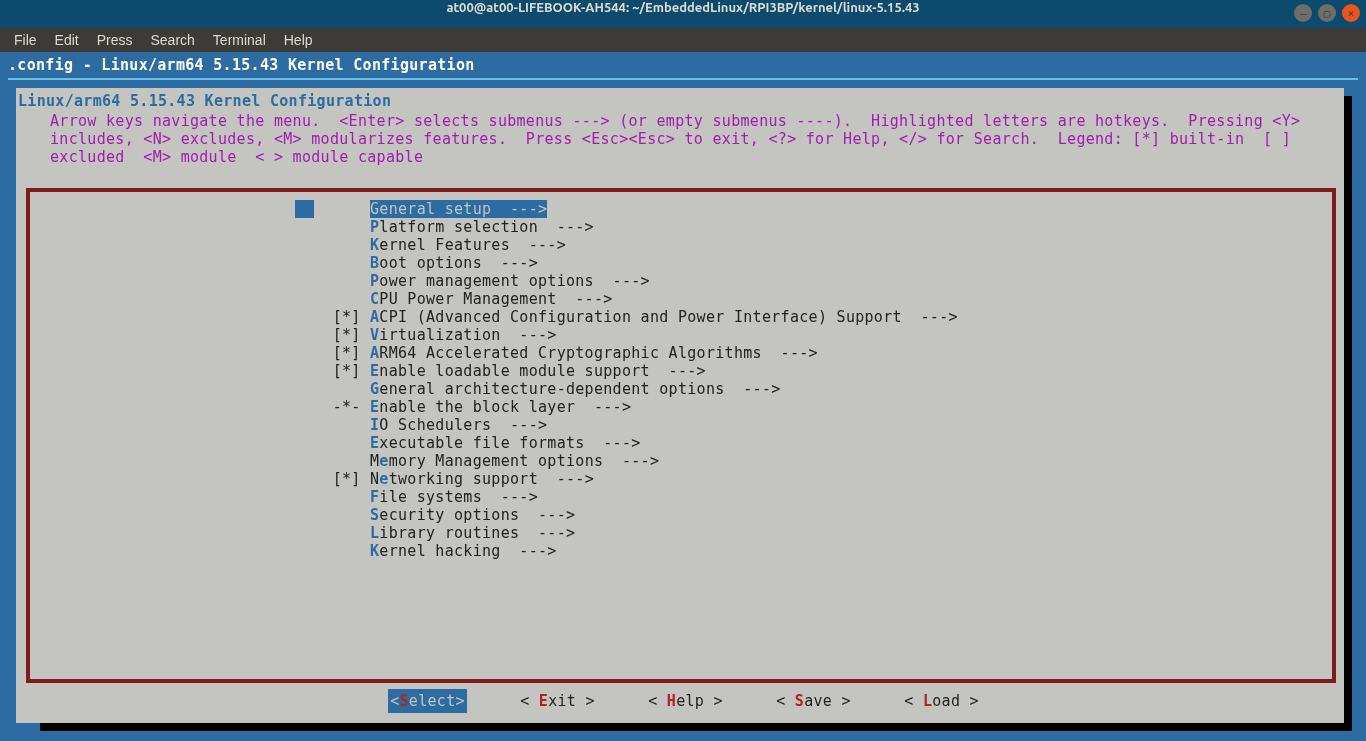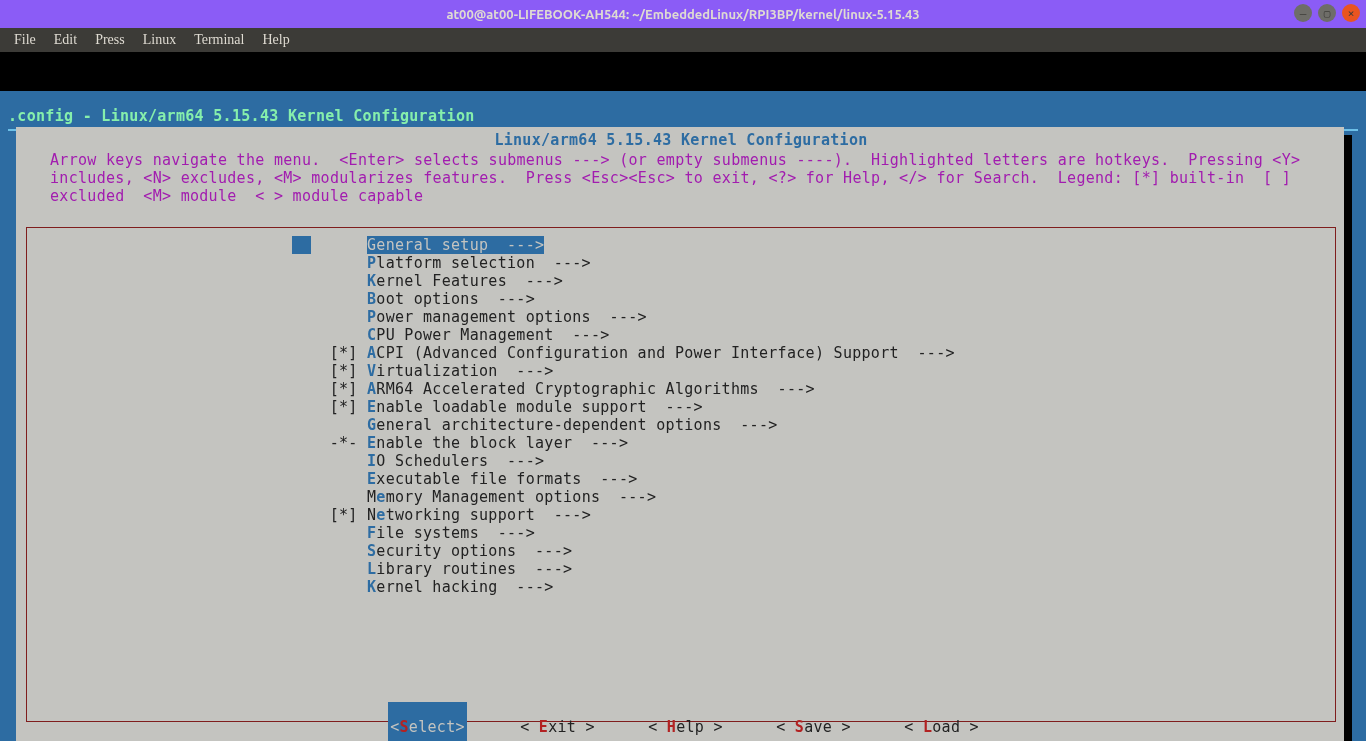--- a/index.html
+++ b/index.html
@@ -5,24 +5,23 @@
   * { margin: 0; padding: 0; box-sizing: border-box; }
   body {
     font-family: "DejaVu Sans Mono", "Liberation Mono", monospace;
     font-size: 14px;
     background: #000;
     width: 1366px;
     height: 741px;
     overflow: hidden;
   }
   .titlebar {
-    background: #8b5cf6;
+    background: #0c4a6e;
     height: 28px;
     display: flex;
-    align-items: center;
     position: relative;
     color: #dfdbd2;
   }
   .titlebar-text {
     flex: 1;
     text-align: center;
     font-family: "Ubuntu", sans-serif;
     font-size: 13px;
     font-weight: bold;
   }
@@ -46,81 +45,80 @@
   .wc-min { background: #6e6d68; }
   .wc-max { background: #6e6d68; }
   .wc-close { background: #e95420; }
   .menubar {
     background: #3c3b37;
     height: 24px;
     display: flex;
     align-items: center;
     padding: 0 6px;
     gap: 2px;
-    font-family: Liberation Serif, serif;
+    font-family: Liberation Sans, sans-serif;
     font-size: 14px;
     color: #dfdbd2;
   }
   .menubar span {
     padding: 2px 8px;
     cursor: pointer;
   }
   .terminal {
     background: #2d6ca2;
     width: 1366px;
     height: calc(741px - 52px);
     position: relative;
   }
   .config-line {
-    color: #86efac;
-    font-weight: bold;
-    padding: 16px 8px 2px 8px;
-    font-size: 15px;
-    letter-spacing: 0.3px;
-    margin-top: 39px;
+    color: #ffffff;
+    font-weight: bold;
+    padding: 4px 8px 2px 8px;
+    font-size: 15px;
+    letter-spacing: 0.3px;
   }
   .hr-line {
     height: 2px;
     background: #6cc0e8;
     margin: 2px 8px 4px 8px;
   }
   .outer-box {
     position: absolute;
     left: 16px;
     top: 36px;
     right: 22px;
     bottom: 18px;
     background: #c4c4c0;
     border-top: 2px solid #c4c4c0;
     border-left: 2px solid #c4c4c0;
     padding: 0 0 0 0;
   }
   .outer-title {
-    text-align: center;
+    text-align: left;
     color: #2d6ca2;
     font-weight: bold;
     font-size: 15px;
     padding-top: 2px;
     letter-spacing: 0.3px;
   }
   .help-text {
     color: #a21caf;
     padding: 2px 24px 8px 32px;
     font-size: 15px;
     line-height: 18px;
     white-space: pre-wrap;
     letter-spacing: 0.3px;
   }
   .inner-box {
     position: absolute;
     left: 8px;
     right: 8px;
     top: 98px;
     bottom: 40px;
-    border: 1px solid #7f1d1d;
+    border: 4px solid #7f1d1d;
     background: #c4c4c0;
   }
   .menu-list {
     padding: 8px 0 0 0;
   }
   .menu-row {
     font-size: 15px;
     line-height: 18px;
     white-space: pre;
     color: #222;
@@ -157,21 +155,21 @@
     display: inline-block;
     margin: 0 22px;
   }
   .btn .bhot {
     color: #b22222;
     font-weight: bold;
   }
   .btn.selected {
     background: #2d6ca2;
     color: #c4c4c0;
-    padding: 16px 2px;
+    padding: 3px 2px;
     margin-left: 27px;
   }
   .btn.selected .bhot {
     color: #b22222;
   }
   .shadow-r {
     position: absolute;
     top: 44px;
     right: 14px;
     width: 8px;
@@ -196,21 +194,21 @@
     <div class="wc wc-min">–</div>
     <div class="wc wc-max">▢</div>
     <div class="wc wc-close">×</div>
   </div>
 </div>
 
 <div class="menubar">
   <span>File</span>
   <span>Edit</span>
   <span>Press</span>
-  <span>Linux</span>
+  <span>Search</span>
   <span>Terminal</span>
   <span>Help</span>
 </div>
 
 <div class="terminal">
   <div class="config-line">.config - Linux/arm64 5.15.43 Kernel Configuration</div>
   <div class="hr-line"></div>
 
   <div class="shadow-r"></div>
   <div class="shadow-b"></div>

